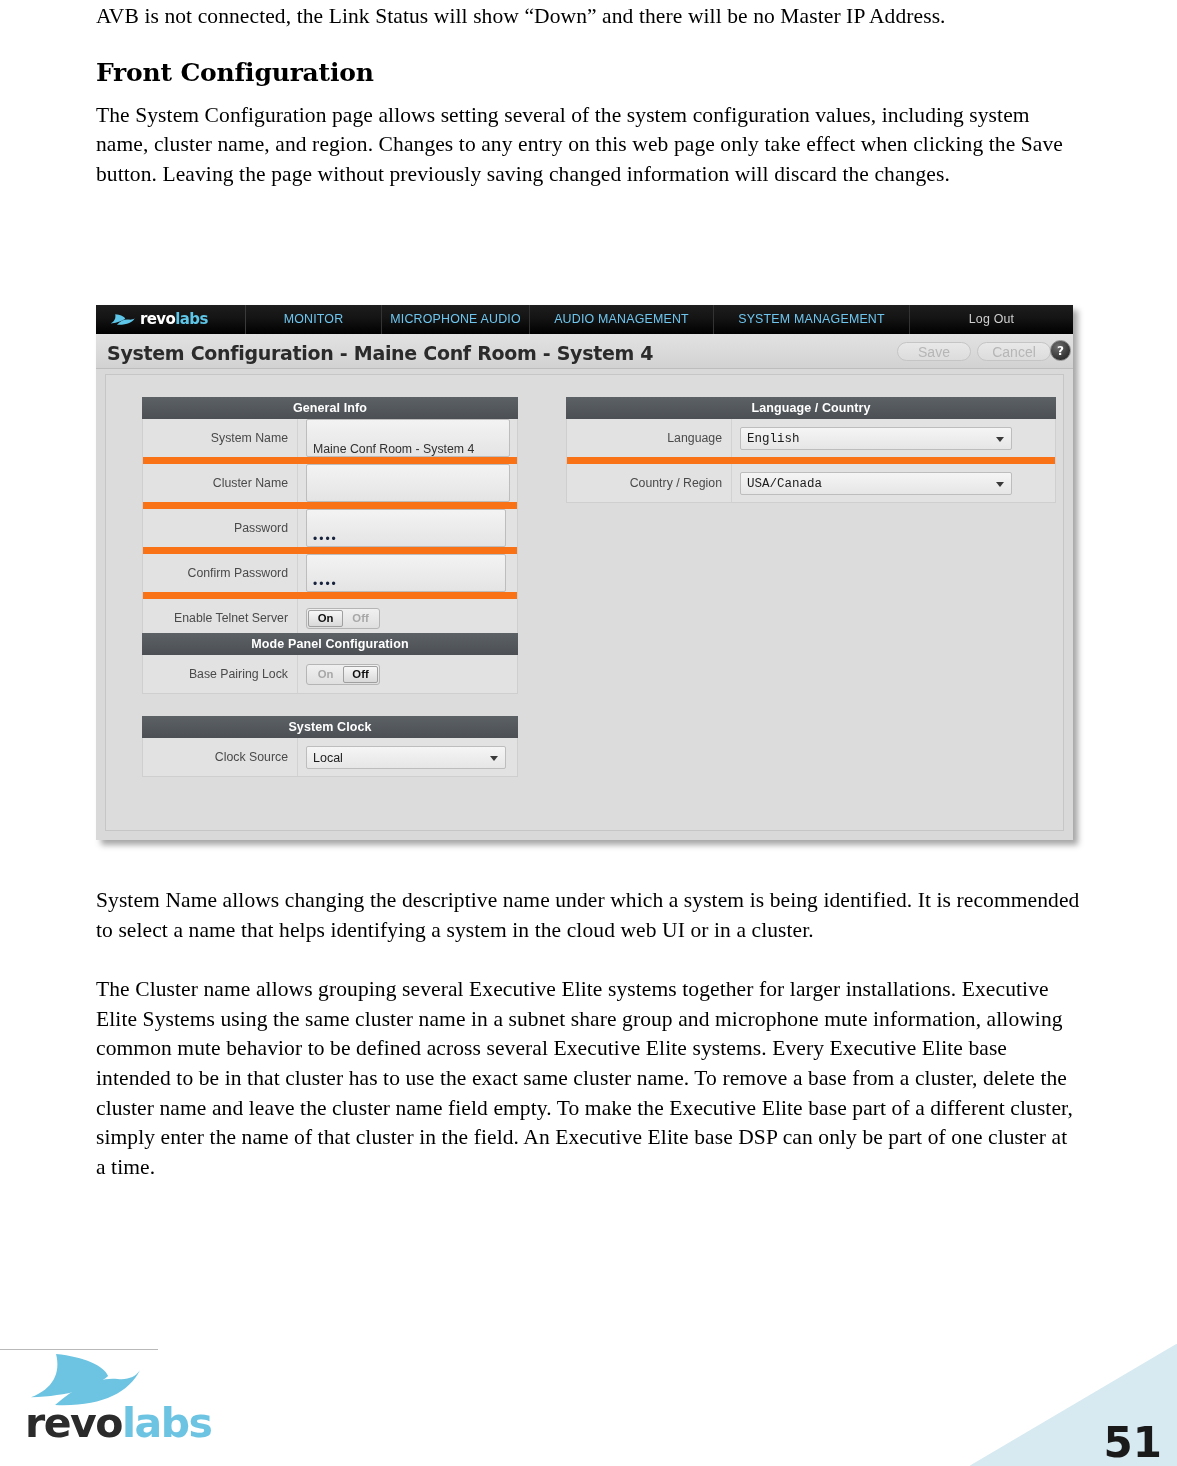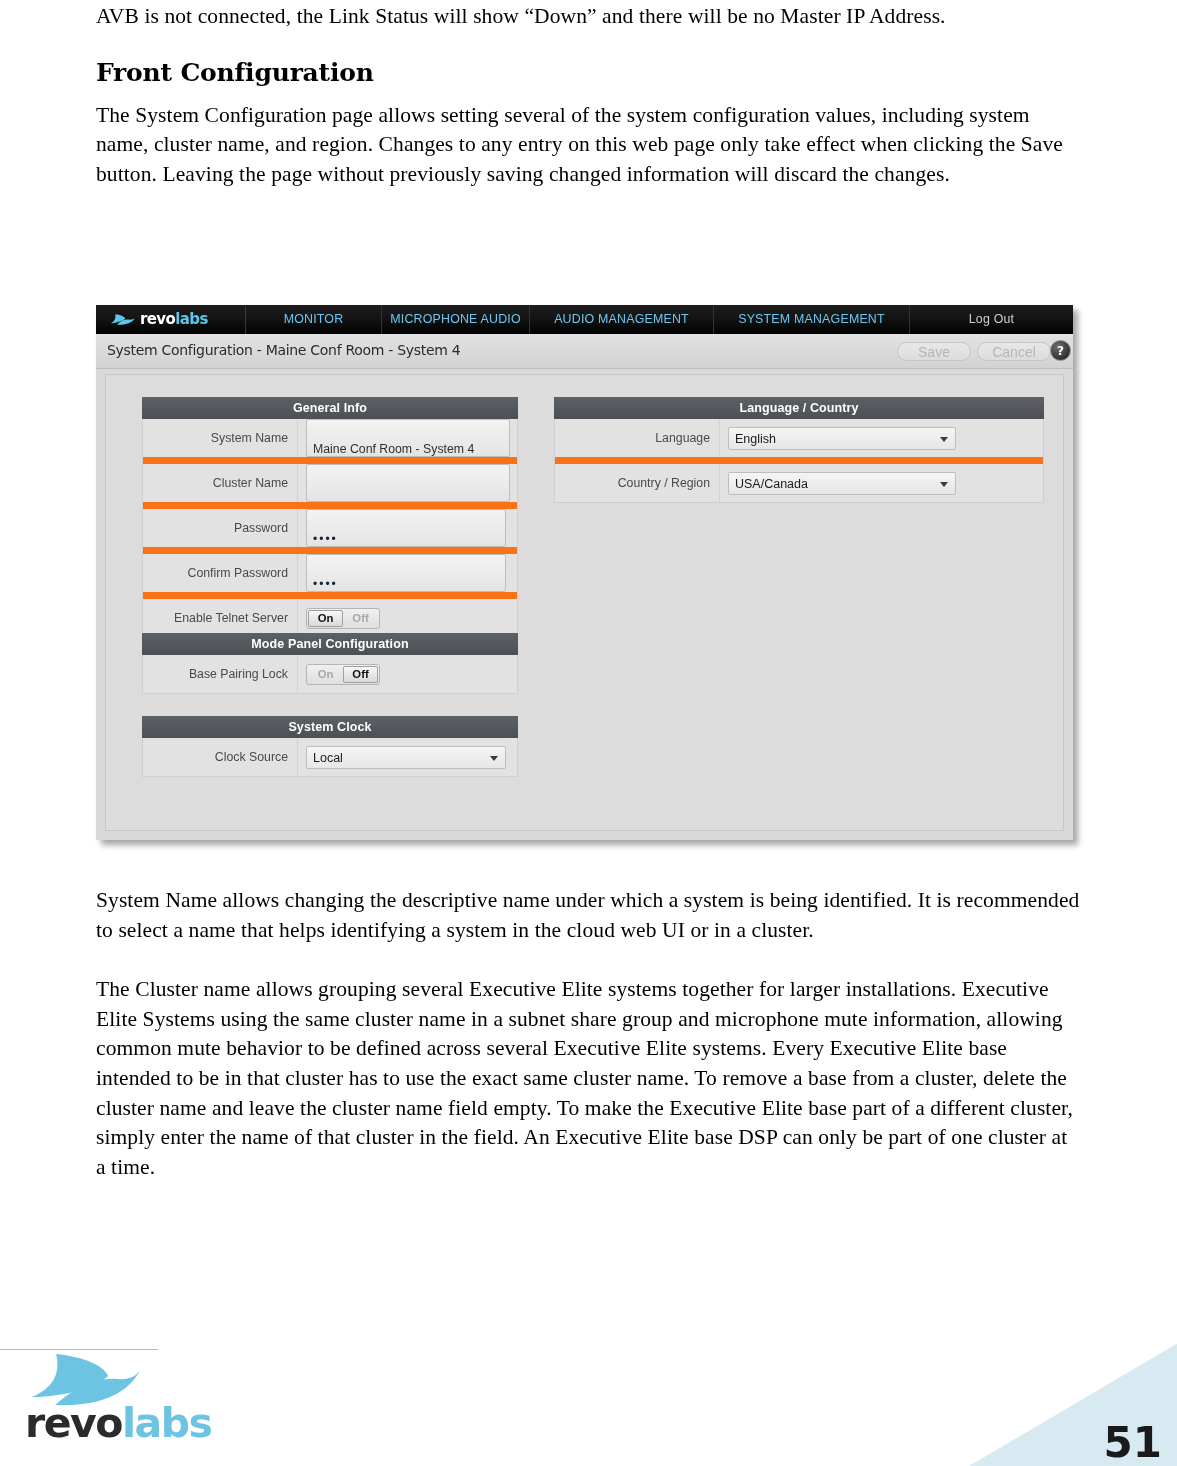--- a/index.html
+++ b/index.html
@@ -105,22 +105,22 @@
     left: 0; top: 29px;
     width: 100%;
     height: 34px;
     background: linear-gradient(180deg,#e2e2e2 0%, #d2d2d2 100%);
     border-bottom: 1px solid #bdbdbd;
   }
   .titlebar-text {
     position: absolute;
     left: 11px; top: 8px;
     font-family: "DejaVu Sans", sans-serif;
-    font-weight: normal;
-    font-size: 14px;
+    font-weight: bold;
+    font-size: 19px;
     color: #2b2b2b;
     letter-spacing: -0.3px;
     white-space: nowrap;
   }
   .btn-pill {
     position: absolute;
     top: 8px;
     width: 74px;
     height: 19px;
     border: 1px solid #c5c5c5;
@@ -273,23 +273,23 @@
   .p-general .row-label { width: 155px; }
   .p-general .text-input { width: 204px; }
 
   .p-front   { left: 36px;  top: 258px; width: 376px; }
   .p-front .row-label { width: 155px; }
 
   .p-clock   { left: 36px;  top: 341px; width: 376px; }
   .p-clock .row-label { width: 155px; }
   .p-clock .select-input { width: 200px; }
 
-  .p-lang    { left: 448px; top: 22px;  width: 490px; }
+  .p-lang    { left: 460px; top: 22px;  width: 490px; }
   .p-lang .row-label { width: 165px; }
-  .p-lang .select-input { width: 228px; }
+  .p-lang .select-input { width: 272px; font-family: Liberation Mono, monospace; }
 
   
   .footer-rule {
     position: absolute;
     left: 0; top: 1349px;
     width: 158px;
     height: 1px;
     background: #b9b9b9;
   }
   .footer-logo {

